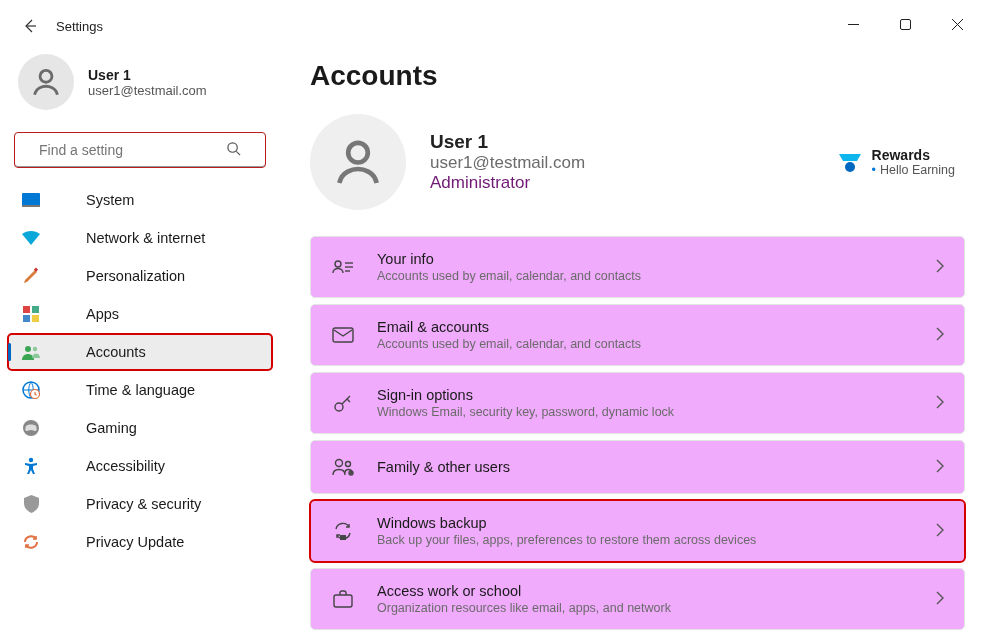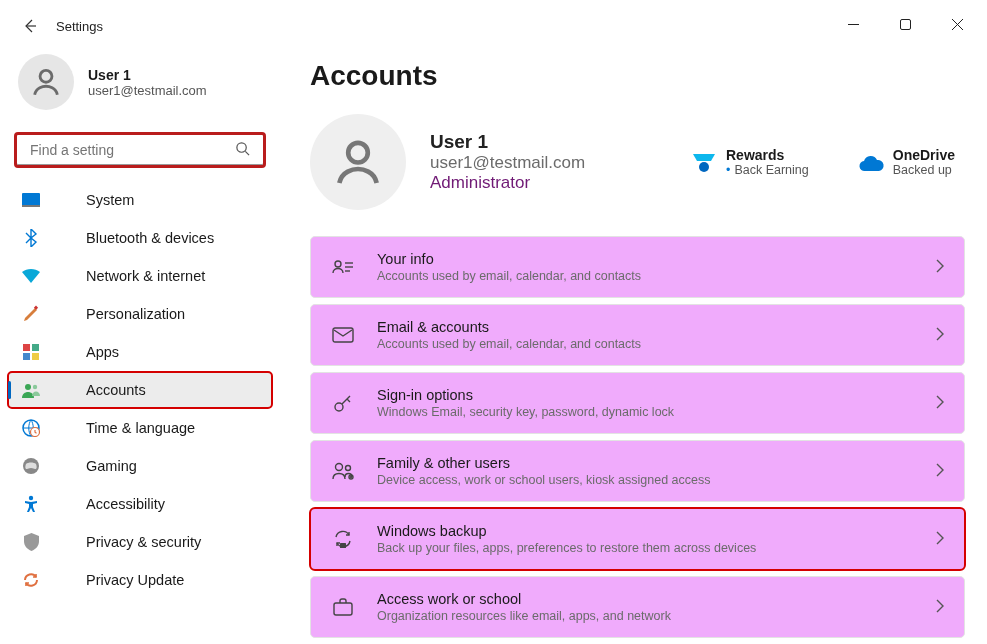--- a/index.html
+++ b/index.html
@@ -61,26 +61,26 @@
     border-radius: 50%;
     background: #e6e6e6;
     display: flex; align-items: center; justify-content: center;
   }
   .profile-name { font-weight: 600; font-size: 14px; }
   .profile-email { font-size: 13px; color: #555; }
 
   .search-box {
     margin: 4px 6px 14px 6px;
     height: 36px;
-    border: 3px solid #b91c1c;
+    border: 1px solid #b91c1c;
     border-radius: 4px;
     background: #fff;
     display: flex;
     align-items: center;
-    padding: 0 13px;
+    padding: 0 24px;
     box-shadow: inset 0 -1px 0 #999;
   }
   .search-box input {
     border: none; outline: none; flex: 1;
     font-size: 14px; color: #555; background: transparent;
   }
   .search-icon { color: #555; }
 
   .nav { display: flex; flex-direction: column; gap: 2px; }
   .nav-item {
@@ -225,28 +225,20 @@
         <span class="nav-icon">
             <svg width="18" height="14" viewBox="0 0 18 14">
               <rect width="18" height="13" rx="1" fill="#0078d4"></rect>
               <rect y="12" width="18" height="2" fill="#777"></rect>
             </svg>
           </span>
         <span class="nav-label">System</span>
       </div>
       <div class="nav-item">
         <span class="nav-icon">
-            <svg width="14" height="18" viewBox="0 0 12 18" fill="#0078d4">
-              <path d="M6 0v18l5-5-5-4 5-4-5-5zM6 9L1 4m5 5l-5 5" stroke="#0078d4" stroke-width="1.4" fill="none"></path>
-            </svg>
-          </span>
-        <span class="nav-label">Bluetooth &amp; devices</span>
-      </div>
-      <div class="nav-item">
-        <span class="nav-icon">
             <svg width="18" height="14" viewBox="0 0 18 14" fill="#0aa8d8">
               <path d="M9 14L0 3c5-4 13-4 18 0L9 14z"></path>
             </svg>
           </span>
         <span class="nav-label">Network &amp; internet</span>
       </div>
       <div class="nav-item">
         <span class="nav-icon">
             <svg width="18" height="18" viewBox="0 0 18 18">
               <path d="M2 16l3-1 10-10-2-2L3 13l-1 3z" fill="#d77e3c"></path>
@@ -344,32 +336,21 @@
       <div class="account-widgets">
         <div class="widget">
           <span class="widget-icon">
             <svg width="26" height="22" viewBox="0 0 26 22">
                 <path d="M2 2h22l-4 7H6L2 2z" fill="#0db7ed"></path>
                 <circle cx="13" cy="15" r="5" fill="#0067c0"></circle>
               </svg>
           </span>
           <div>
             <div class="widget-title">Rewards</div>
-            <div class="widget-sub"><span class="dot">•</span><span>Back Earning</span></div>
-          </div>
-        </div>
-        <div class="widget">
-          <span class="widget-icon">
-            <svg width="28" height="18" viewBox="0 0 28 18" fill="#0078d4">
-                <path d="M20 6a7 7 0 0 0-13 1 5 5 0 0 0 1 10h14a5 5 0 0 0-2-11z"></path>
-              </svg>
-          </span>
-          <div>
-            <div class="widget-title">OneDrive</div>
-            <div class="widget-sub">Backed up</div>
+            <div class="widget-sub"><span class="dot">•</span><span>Hello Earning</span></div>
           </div>
         </div>
       </div>
     </div>
 
     <div class="cards">
       <div class="card">
         <span class="card-icon">
             <svg width="22" height="18" viewBox="0 0 22 18" fill="none" stroke="#444" stroke-width="1.4">
               <circle cx="6" cy="6" r="3"></circle>
@@ -427,21 +408,20 @@
               <path d="M2 18c0-4 3-5.5 6-5.5s6 1.5 6 5.5"></path>
               <circle cx="17" cy="7" r="2.5"></circle>
               <path d="M14 16c0-2.5 1.5-3.5 3.5-3.5s3.5 1 3.5 3.5"></path>
               <circle cx="20" cy="16" r="2"></circle>
               <line x1="20" y1="15" x2="20" y2="17"></line>
               <line x1="19" y1="16" x2="21" y2="16"></line>
             </svg>
           </span>
         <div class="card-body">
           <div class="card-title">Family &amp; other users</div>
-          <div class="card-sub">Device access, work or school users, kiosk assigned access</div>
         </div>
         <span class="chevron"><svg width="9" height="14" viewBox="0 0 9 14" fill="none" stroke="#555" stroke-width="1.4">
               <path d="M2 1l6 6-6 6"></path>
             </svg></span>
       </div>
 
       <div class="card highlight-red">
         <span class="card-icon">
             <svg width="22" height="22" viewBox="0 0 22 22" fill="none" stroke="#444" stroke-width="1.4">
               <path d="M4 9a7 7 0 0 1 13-2M18 13a7 7 0 0 1-13 2"></path>

